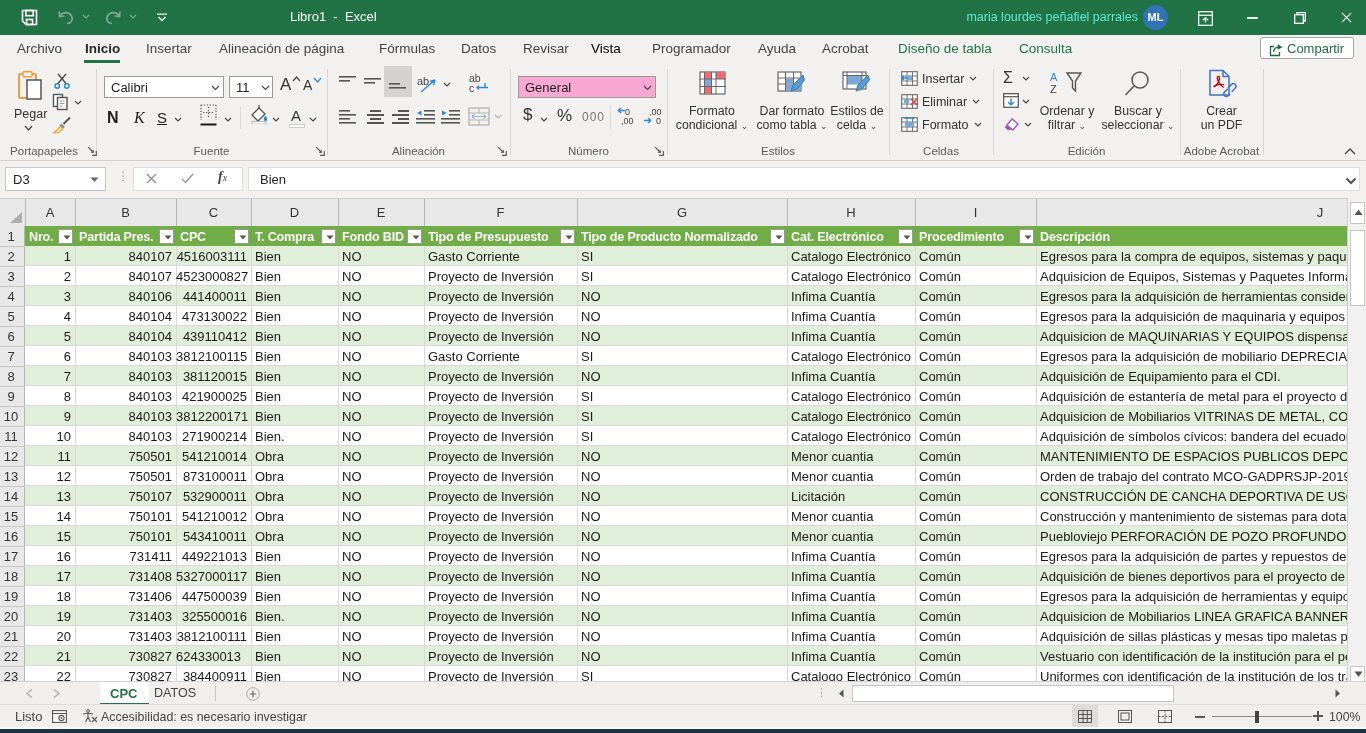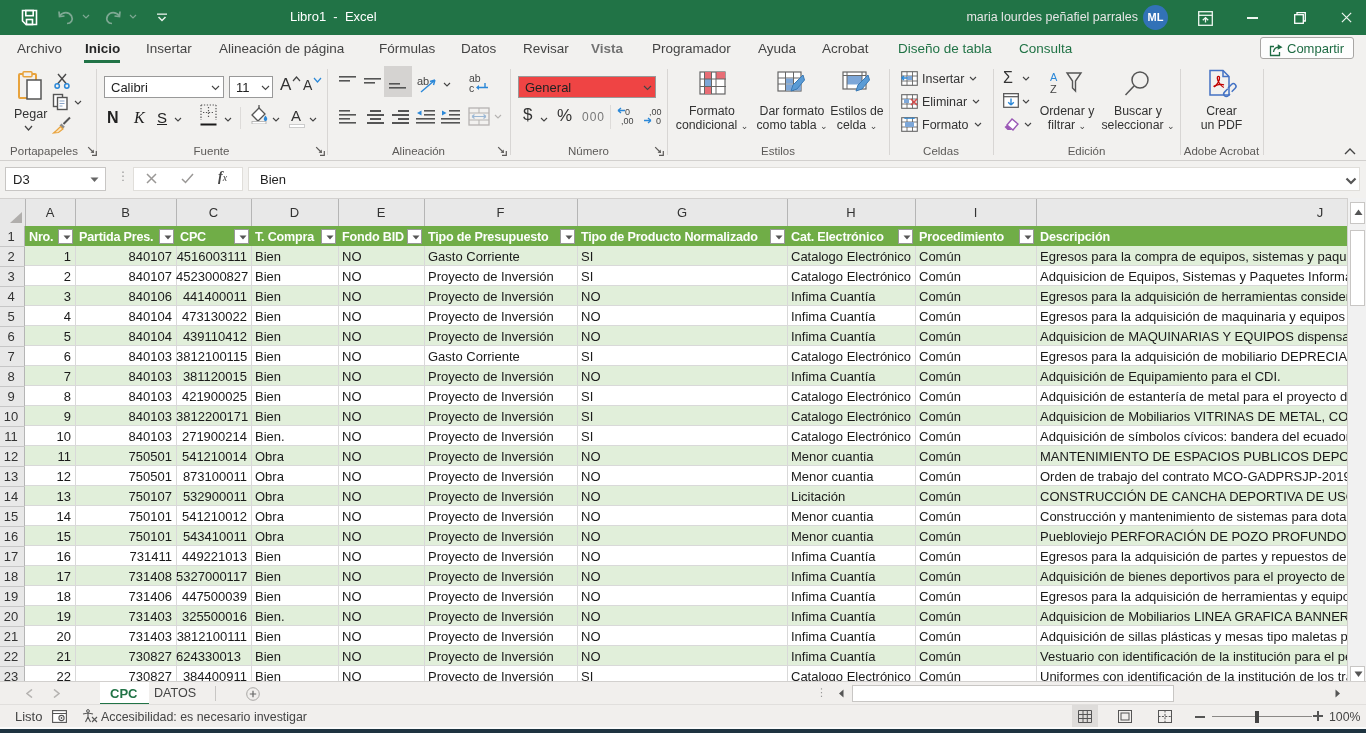--- a/index.html
+++ b/index.html
@@ -28,21 +28,21 @@
 <path d="M17 2.5 L16.5 7.5 L11.5 7" fill="none" stroke="#7ea893" stroke-width="1.7"></path>
 </svg>
 <svg class="ab" style="left:129px;top:14px" width="8" height="5" viewBox="0 0 8 5">
       <path d="M1 1 L4 4 L7 1" stroke="#7ea893" stroke-width="1.2" fill="none"></path>
     </svg>
 <svg class="ab" style="left:156px;top:12px" width="12" height="10" viewBox="0 0 12 10">
 <rect x="1" y="1.5" width="10" height="1.3" fill="#e8f2ec"></rect>
       <path d="M2.5 5 L6 8.5 L9.5 5" fill="none" stroke="#e8f2ec" stroke-width="1.5"></path>
 </svg>
 <div class="tx" style="left:290px;top:9px;font-size:13px;color:#fff;">Libro1&nbsp; - &nbsp;Excel</div>
-<div class="tx" style="left:938px;top:9.5px;width:200px;text-align:right;font-size:12.5px;color:#e5e5e5;">maria lourdes peñafiel parrales</div>
+<div class="tx" style="left:938px;top:9.5px;width:200px;text-align:right;font-size:12.5px;color:#5eead4;">maria lourdes peñafiel parrales</div>
 <div class="ab" style="left:1143px;top:5px;width:25px;height:25px;border-radius:50%;background:#3272b7;color:#fff;font-size:11px;font-weight:bold;text-align:center;line-height:25px;">ML</div>
 <svg class="ab" style="left:1198px;top:11px" width="15" height="15" viewBox="0 0 15 15">
 <rect x="0.7" y="0.7" width="13.6" height="13.6" fill="none" stroke="#eef6f0" stroke-width="1.3"></rect>
 <path d="M0.7 4.3 H14.3" stroke="#eef6f0" stroke-width="1.3"></path>
 <path d="M7.5 11.5 V7.5 M4.8 9.3 L7.5 6.6 L10.2 9.3" fill="none" stroke="#eef6f0" stroke-width="1.3"></path>
 </svg>
 <div class="ab" style="left:1247px;top:17px;width:11px;height:1.5px;background:#eef6f0;"></div>
 <svg class="ab" style="left:1294px;top:12px" width="12" height="12" viewBox="0 0 12 12">
 <rect x="0.7" y="2.7" width="8.6" height="8.6" fill="none" stroke="#fff" stroke-width="1.3"></rect>
 <path d="M3 2.7 V0.7 H11.3 V9 H9.4" fill="none" stroke="#fff" stroke-width="1.3"></path>
@@ -52,21 +52,21 @@
 </svg>
 </div>
 <div class="ab" style="left:0;top:35px;width:1366px;height:28px;background:#f2f1ef;"></div>
 <div class="tx" style="left:17px;top:41px;font-size:13.5px;color:#444;font-weight:normal;">Archivo</div>
 <div class="tx" style="left:85px;top:41px;font-size:13.5px;color:#262626;font-weight:bold;">Inicio</div>
 <div class="tx" style="left:146px;top:41px;font-size:13.5px;color:#444;font-weight:normal;">Insertar</div>
 <div class="tx" style="left:219px;top:41px;font-size:13.5px;color:#444;font-weight:normal;">Alineación de página</div>
 <div class="tx" style="left:379px;top:41px;font-size:13.5px;color:#444;font-weight:normal;">Fórmulas</div>
 <div class="tx" style="left:461px;top:41px;font-size:13.5px;color:#444;font-weight:normal;">Datos</div>
 <div class="tx" style="left:523px;top:41px;font-size:13.5px;color:#444;font-weight:normal;">Revisar</div>
-<div class="tx" style="left:591px;top:41px;font-size:13.5px;color:#737373;font-weight:bold;">Vista</div>
+<div class="tx" style="left:591px;top:41px;font-size:13.5px;color:#000000;font-weight:normal;">Vista</div>
 <div class="tx" style="left:652px;top:41px;font-size:13.5px;color:#444;font-weight:normal;">Programador</div>
 <div class="tx" style="left:758px;top:41px;font-size:13.5px;color:#444;font-weight:normal;">Ayuda</div>
 <div class="tx" style="left:822px;top:41px;font-size:13.5px;color:#444;font-weight:normal;">Acrobat</div>
 <div class="tx" style="left:898px;top:41px;font-size:13.5px;color:#217346;font-weight:normal;">Diseño de tabla</div>
 <div class="tx" style="left:1019px;top:41px;font-size:13.5px;color:#217346;font-weight:normal;">Consulta</div>
 <div class="ab" style="left:84px;top:60px;width:36px;height:3px;background:#217346;"></div>
 <div class="ab" style="left:1260px;top:37px;width:94px;height:22px;background:#fdfdfd;border:1px solid #a8a6a4;border-radius:3px;">
 <svg class="ab" style="left:8px;top:4px" width="16" height="15" viewBox="0 0 16 15">
 <path d="M5 4.5 H1.5 V13.5 H10.5 V10" fill="none" stroke="#1e6b43" stroke-width="1.3"></path>
 <path d="M4.5 10 C5 6.5 7.5 5 11 5.2" fill="none" stroke="#1e6b43" stroke-width="1.3"></path>
@@ -253,21 +253,21 @@
 <path d="M1 0.5 L5.5 3 L1 5.5 Z" fill="#2b88d8"></path>
 </svg>
 <svg class="ab" style="left:468px;top:44px" width="22" height="19" viewBox="0 0 22 19">
 <rect x="1" y="1" width="20" height="17" fill="none" stroke="#b5b3b1" stroke-width="1.3"></rect>
 <path d="M1 6 H21 M1 13 H21 M11 1 V6 M11 13 V18" stroke="#b5b3b1" stroke-width="1"></path>
 <path d="M4 9.5 H18 M4 9.5 l2.5 -2 M4 9.5 l2.5 2 M18 9.5 l-2.5 -2 M18 9.5 l-2.5 2" stroke="#9ab7d4" stroke-width="1.2" fill="none"></path>
 </svg>
 <svg class="ab" style="left:494px;top:51px" width="8" height="5" viewBox="0 0 8 5">
       <path d="M1 1 L4 4 L7 1" stroke="#b5b3b1" stroke-width="1.1" fill="none"></path>
     </svg>
-<div class="ab" style="left:518px;top:13px;width:138px;height:22px;background:#ef4444;border:1px solid #999;">
+<div class="ab" style="left:518px;top:13px;width:138px;height:22px;background:#f9a8d4;border:1px solid #999;">
 <div class="tx" style="left:6px;top:3px;font-size:13px;color:#222;">General</div>
 <svg class="ab" style="left:124px;top:8px" width="9" height="6" viewBox="0 0 9 6">
         <path d="M1 1 L4.5 4.5 L8 1" stroke="#444" stroke-width="1.1" fill="none"></path>
       </svg>
 </div>
 <div class="tx" style="left:523px;top:42px;font-size:17px;color:#333;">$</div>
 <svg class="ab" style="left:540px;top:54px" width="8" height="5" viewBox="0 0 8 5">
       <path d="M1 1 L4 4 L7 1" stroke="#444" stroke-width="1.1" fill="none"></path>
     </svg>
 <div class="tx" style="left:557px;top:43px;font-size:17px;color:#333;">%</div>

